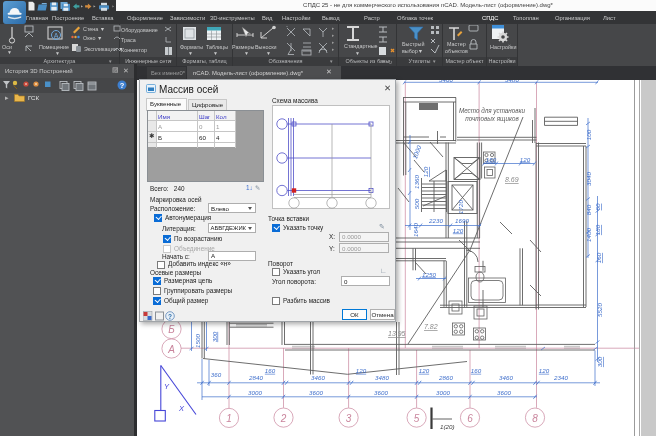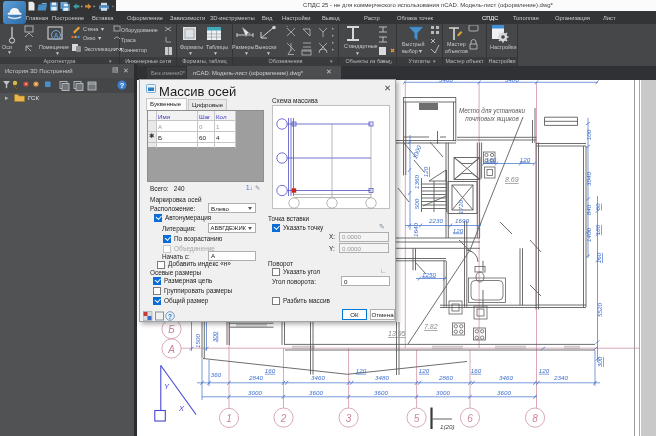--- a/index.html
+++ b/index.html
@@ -512,21 +512,21 @@
   <div class="abs" style="left:641px;top:80px;width:15px;height:356px;background:#c9c9c9;"></div>
 
   <div id="dlg" class="abs" style="left:139px;top:79px;width:257px;height:243px;background:#f0f0f0;
        border:1px solid #a0a4a8;box-sizing:border-box;box-shadow:2px 2px 5px rgba(0,0,0,0.35);"></div>
   <div id="dlgc" style="position:absolute;left:0;top:0;">
 
     <svg class="abs" style="left:146px;top:84px;" width="10" height="9" viewBox="0 0 10 9">
       <rect x="0.5" y="0.5" width="9" height="8" rx="1" fill="#e8f2fa" stroke="#5a9fd4" stroke-width="0.8"></rect>
       <rect x="2" y="3.5" width="6" height="3.5" fill="#2d7dc0"></rect>
     </svg>
-    <div class="txt" style="left:159px;top:83.5px;font-size:13px;color:#1a1a1a;">Массив осей</div>
+    <div class="txt" style="left:159px;top:83.5px;font-size:10px;color:#1a1a1a;">Массив осей</div>
     <div class="txt" style="left:384px;top:82.5px;font-size:8.5px;color:#444;">✕</div>
 
     <div class="abs" style="left:146px;top:97.5px;width:41px;height:13px;background:#fafafa;border:1px solid #c8c8c8;border-bottom:none;box-sizing:border-box;"></div>
     <div class="abs" style="left:188px;top:99px;width:39px;height:11.5px;background:#e9e9e9;border:1px solid #c8c8c8;border-bottom:none;box-sizing:border-box;"></div>
     <div class="txt" style="left:150px;top:100px;font-size:6.2px;color:#222;">Буквенные</div>
     <div class="txt" style="left:192px;top:101px;font-size:6.2px;color:#222;">Цифровые</div>
 
     <div class="abs" style="left:147px;top:110px;width:117px;height:72px;background:#9e9e9e;border:1px solid #8a8f94;box-sizing:border-box;"></div>
     <div class="abs" style="left:148px;top:111px;width:87px;height:9px;background:#f2f2f2;"></div>
     <div class="abs" style="left:148px;top:120px;width:87px;height:27px;background:#ffffff;"></div>

